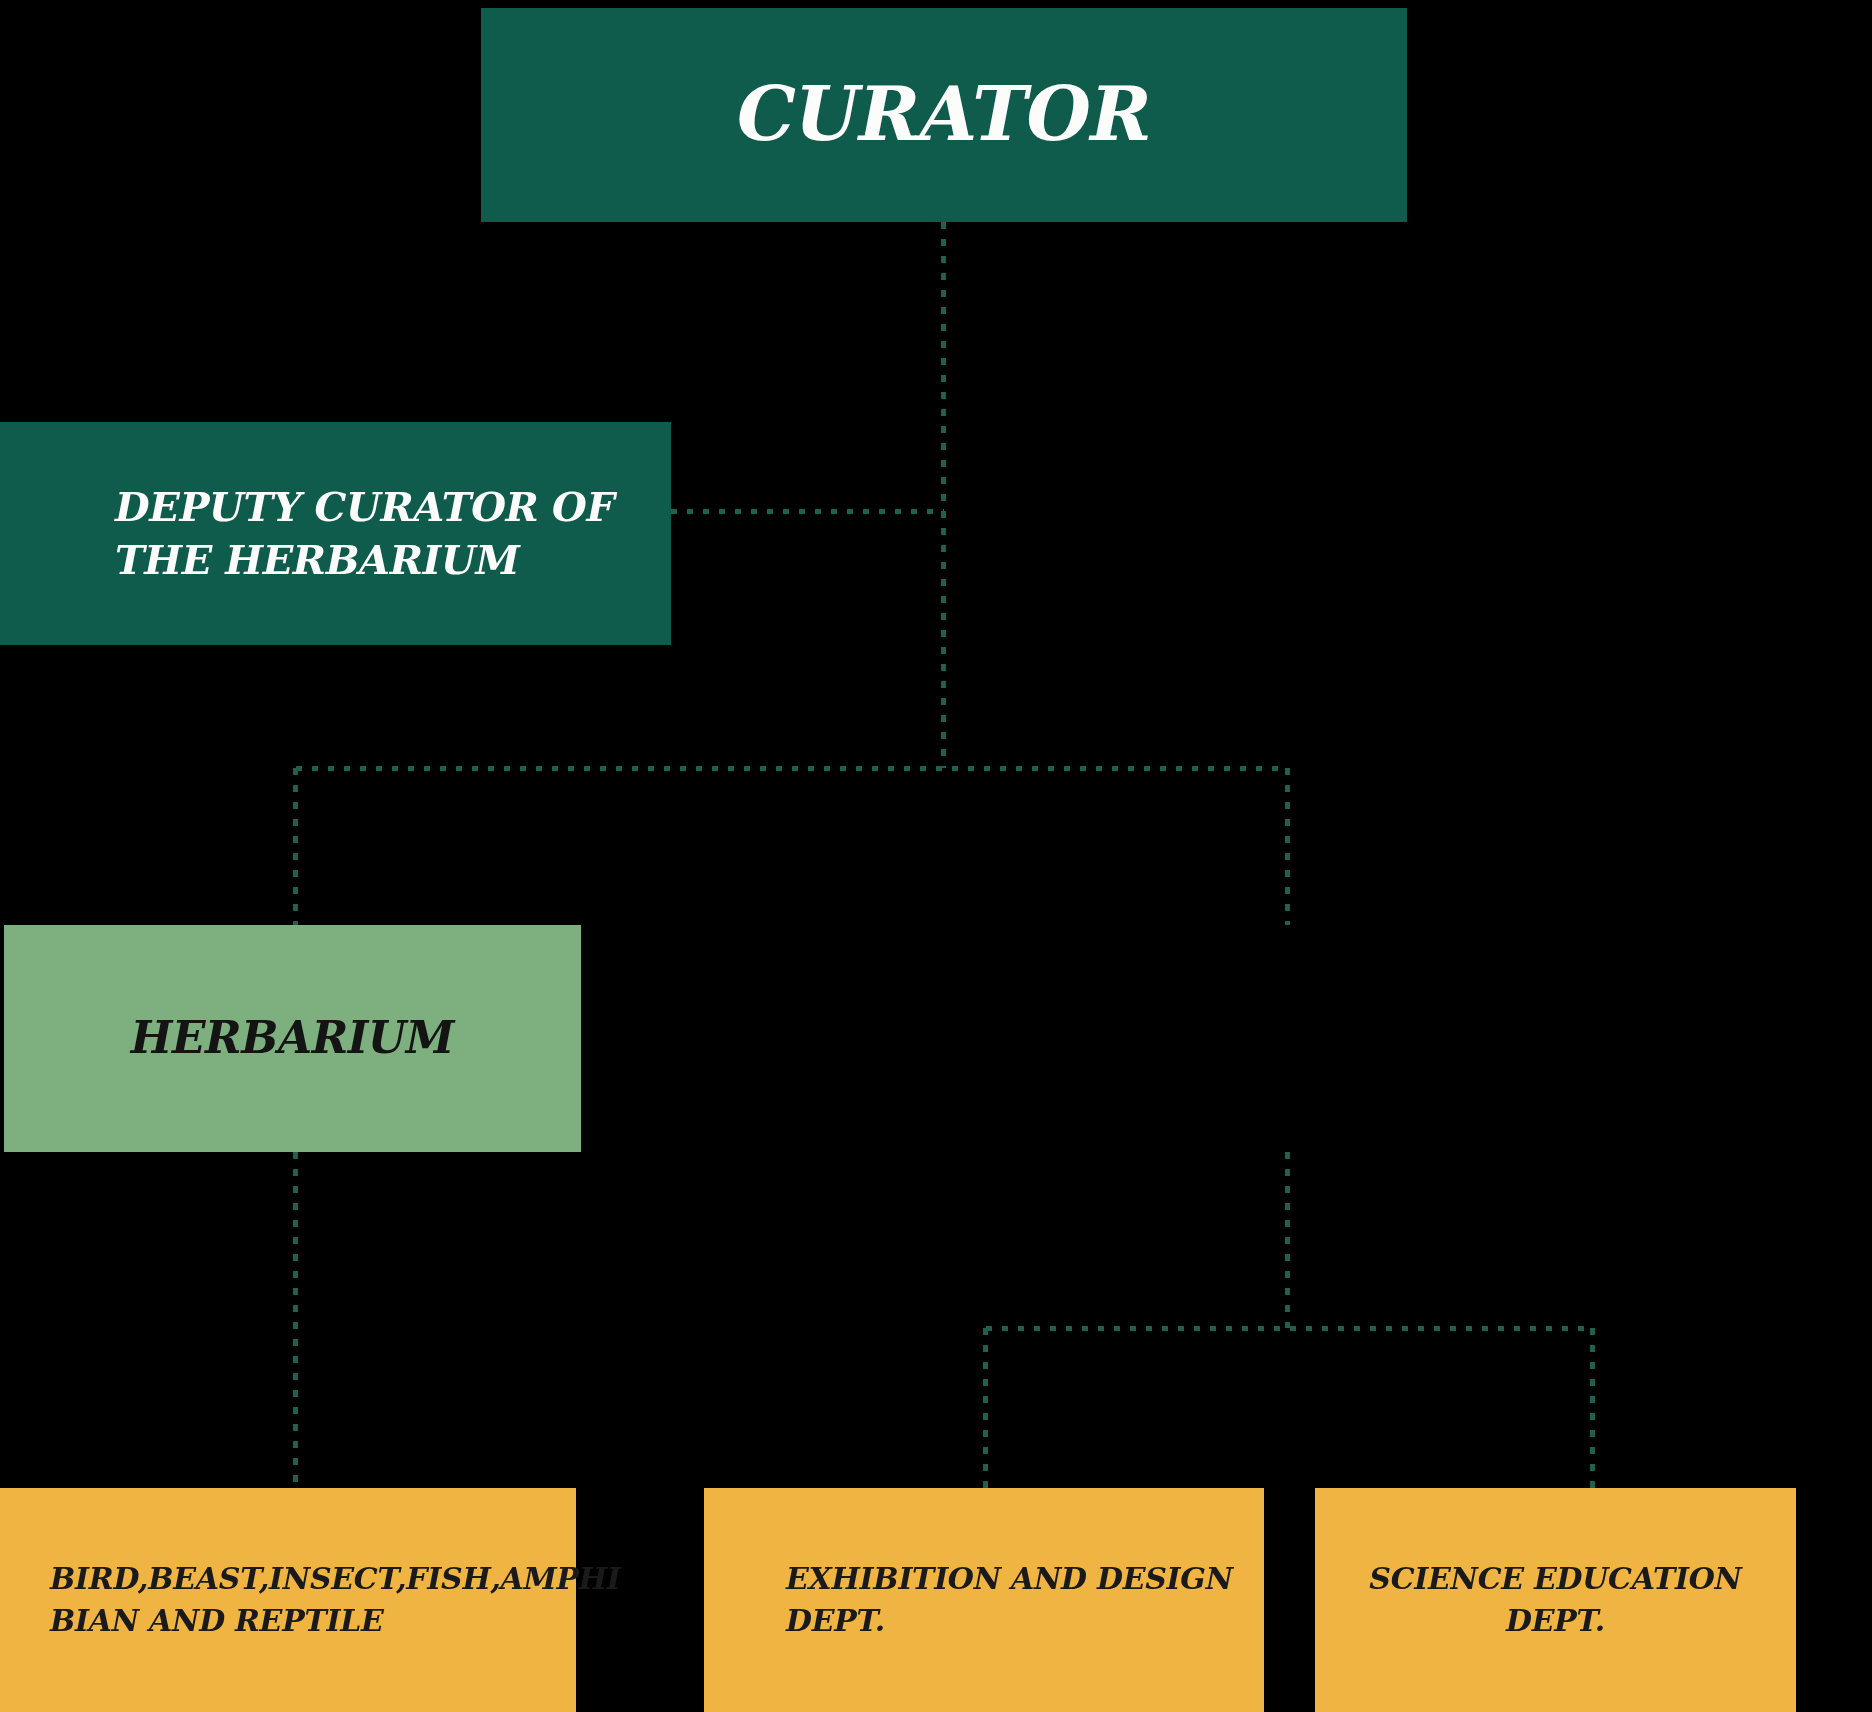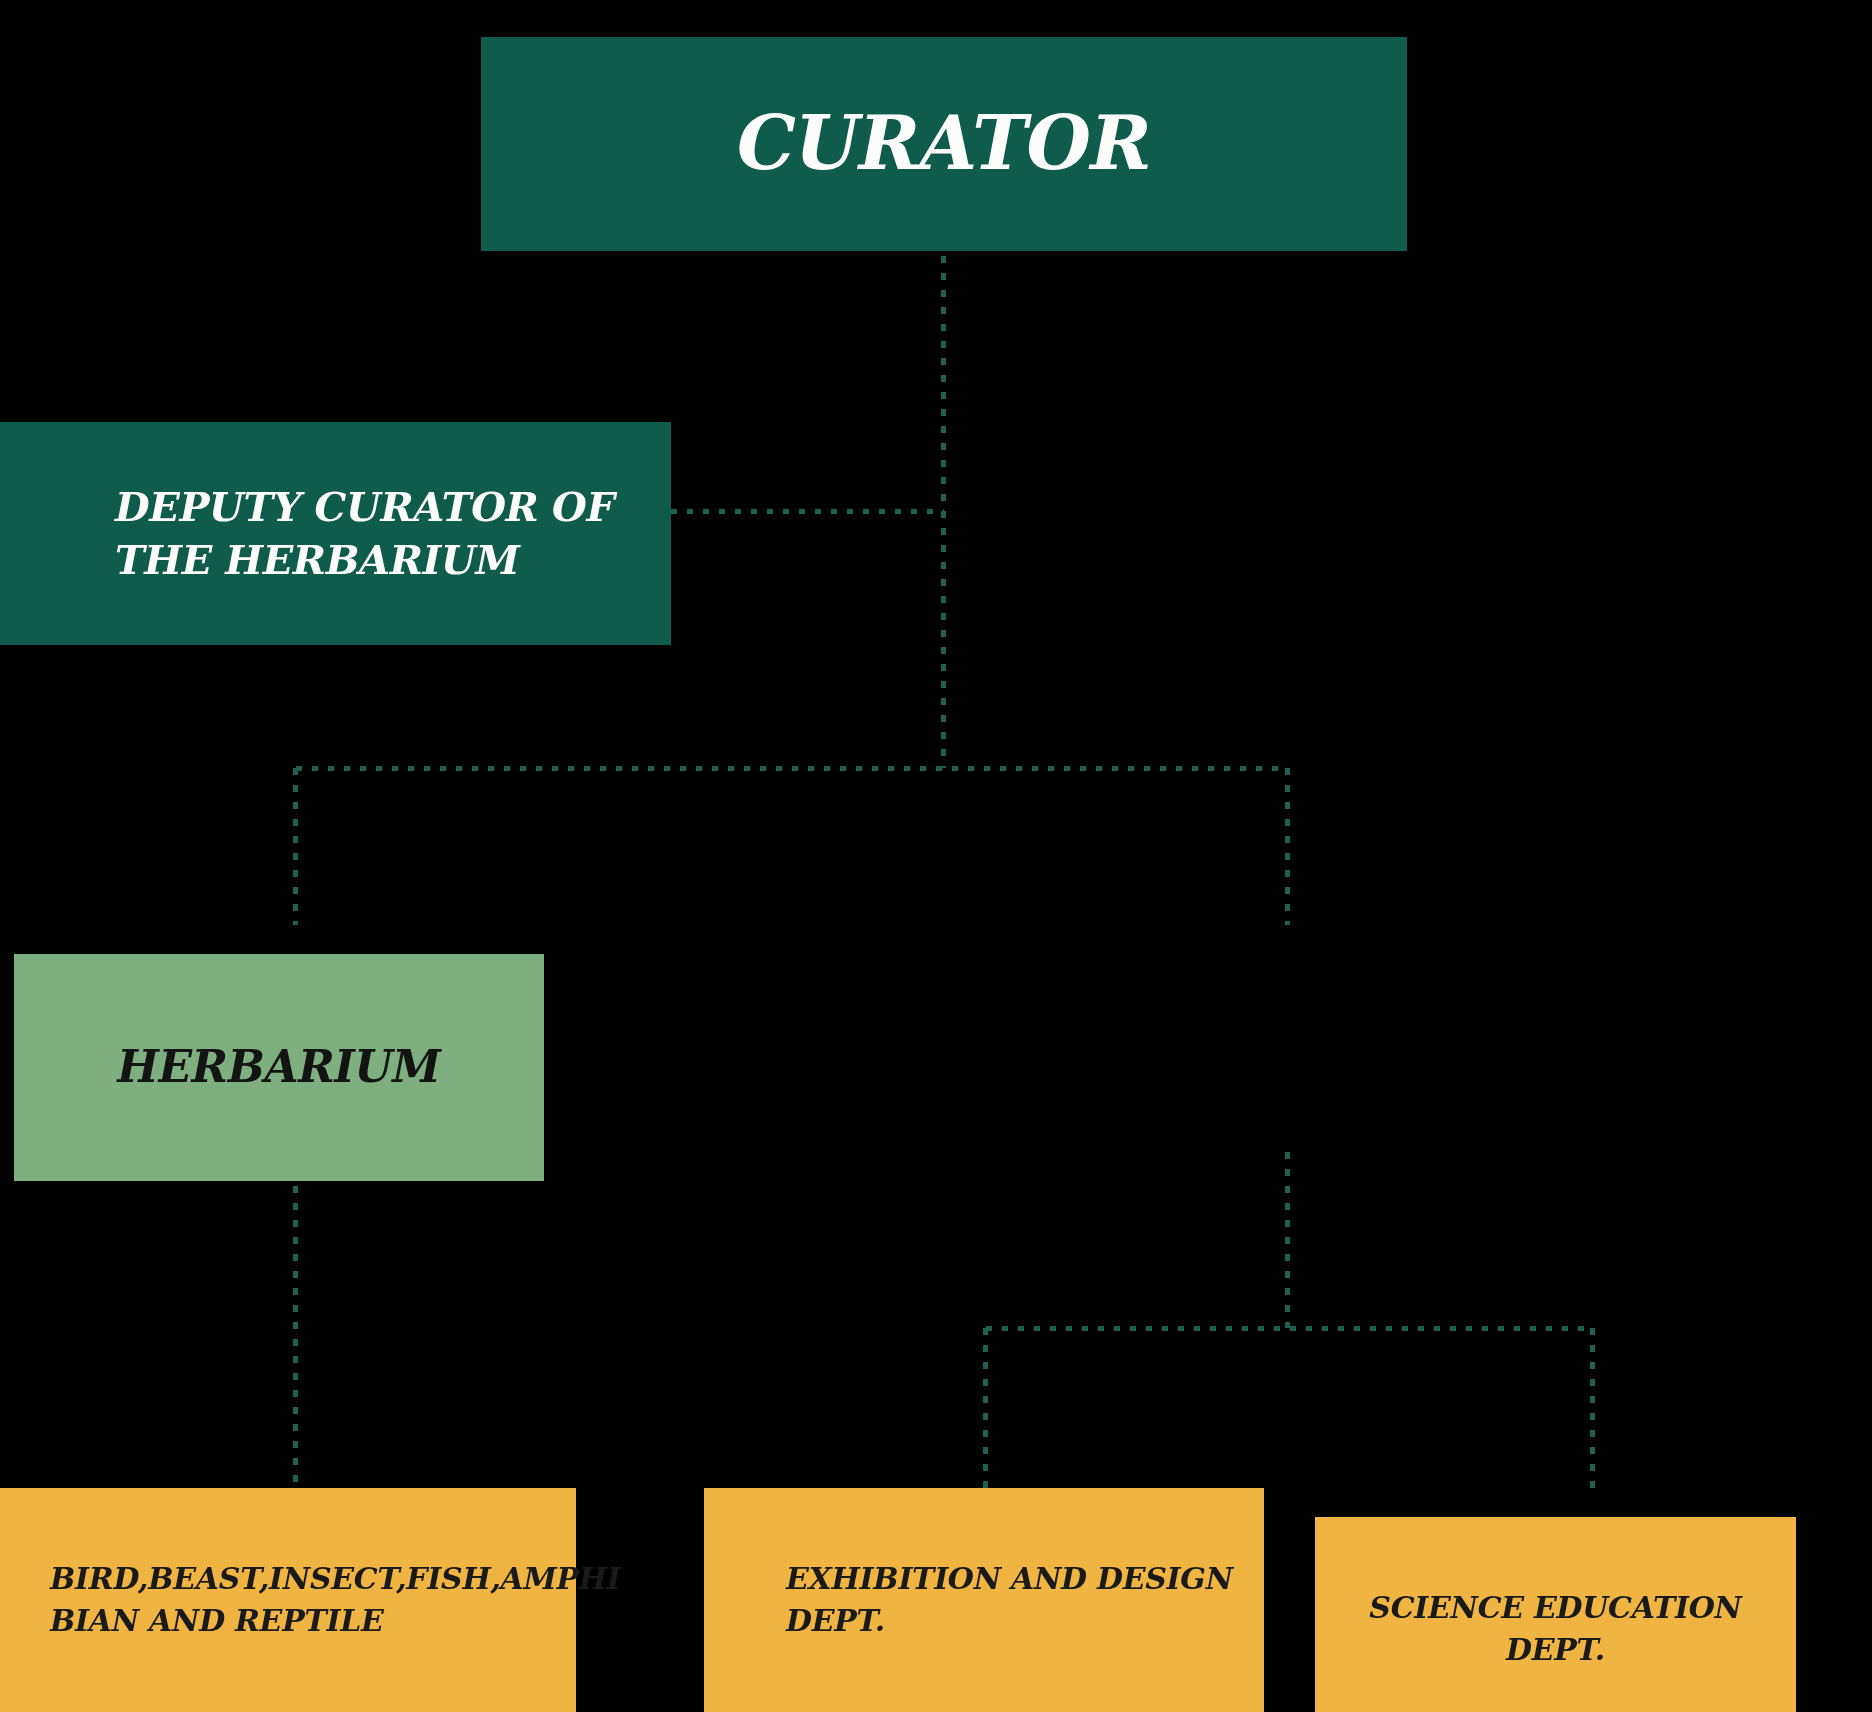--- a/index.html
+++ b/index.html
@@ -25,30 +25,30 @@
     font-weight: bold;
     font-style: italic;
     white-space: pre-line;
     letter-spacing: -0.01em;
     line-height: 1.32;
   }
   .teal   { background: #0F5B4C; color: #FCFCFA; }
   .green  { background: #7DB07E; color: #141414; }
   .orange { background: #F0B442; color: #1A1A1A; }
 
-  .node.centered { justify-content: center; text-align: center; margin-top: 29px; }
+  .node.centered { justify-content: center; text-align: center; }
 
   
   #curator      { left: 481px; top: 8px;    width: 926px;  height: 214px; }
   #curator .label { font-size: 74px; }
 
   #deputy       { left: 0px;   top: 422px;  width: 671px;  height: 223px; padding-left: 115px; }
   #deputy .label { font-size: 40px; }
 
-  #herbarium    { left: 14px;   top: 925px;  width: 530px;  height: 227px; }
+  #herbarium    { left: 4px;   top: 925px;  width: 577px;  height: 227px; }
   #herbarium .label { font-size: 44px; }
 
   #exhibition   { left: 704px; top: 925px;  width: 1168px; height: 227px; }
   #exhibition .label { font-size: 44px; }
 
   #zoology      { left: 0px;   top: 1488px; width: 576px;  height: 224px; padding-left: 50px; padding-right: 21px; }
   #zoology .label { font-size: 30px; line-height: 1.4; }
 
   #design       { left: 704px; top: 1488px; width: 560px;  height: 224px; padding-left: 82px; padding-right: 16px; }
   #design .label { font-size: 30px; line-height: 1.4; }

